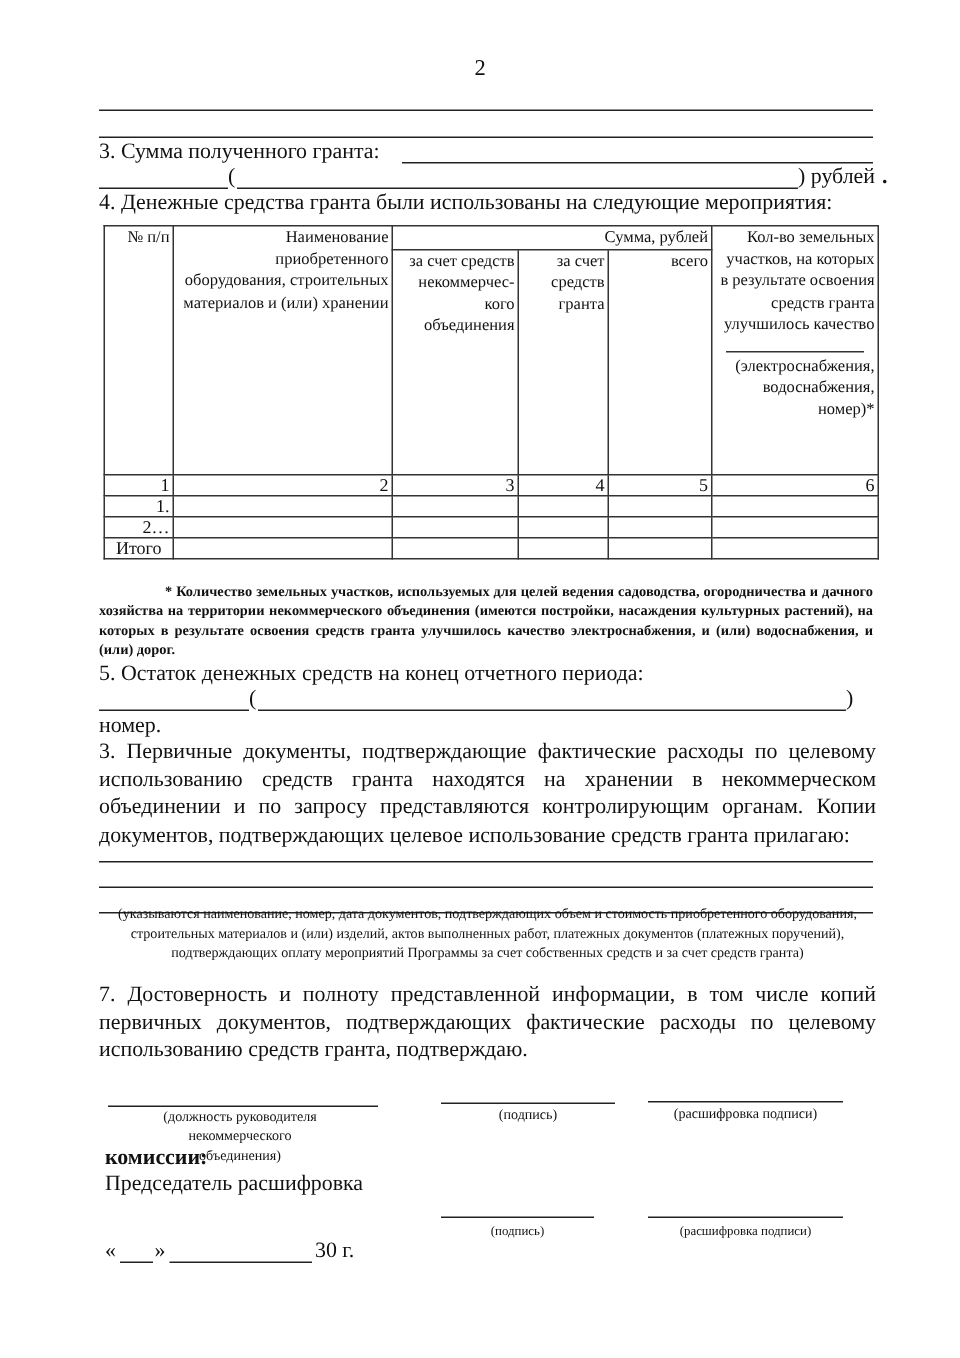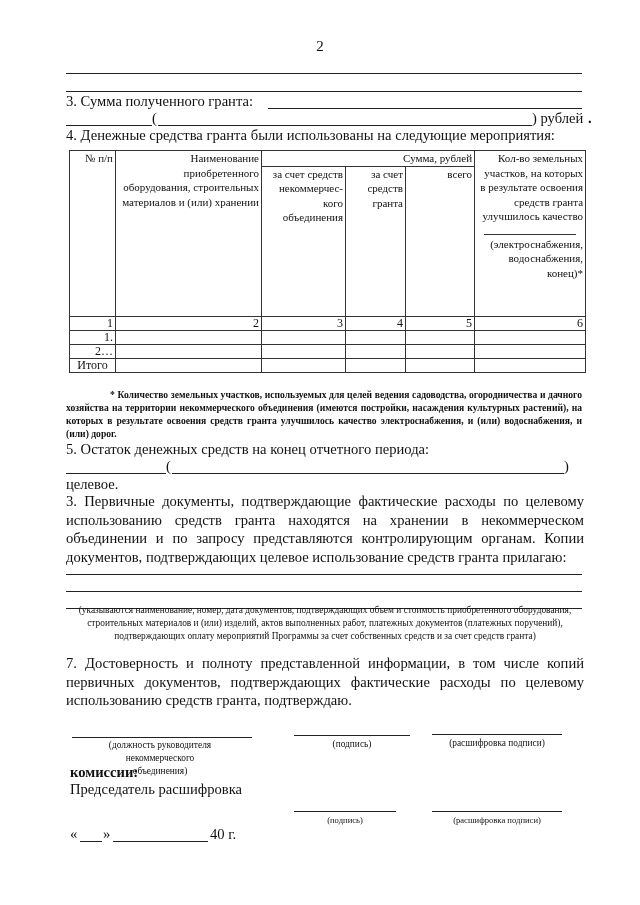--- a/index.html
+++ b/index.html
@@ -47,21 +47,21 @@
       <col style="width:111px">
   </colgroup>
   <tbody>
       <tr>
     <th rowspan="2" style="height:165px;">№ п/п</th>
     <th rowspan="2">Наименование приобретенного оборудования, строительных материалов и (или) хранении</th>
     <th colspan="3" style="height:14px;margin-top:16px;">Сумма, рублей</th>
     <th rowspan="2">
       <span>Кол-во земельных участков, на которых в результате освоения средств гранта улучшилось качество</span>
       <span class="sep"></span>
-      <span>(электроснабжения, водоснабжения, конец)*</span>
+      <span>(электроснабжения, водоснабжения, номер)*</span>
     </th>
   </tr>
   <tr>
     <th>за счет средств некоммерчес-кого объединения</th>
     <th>за счет средств гранта</th>
     <th>всего</th>
   </tr>
   <tr class="numrow">
     <td>1</td>
     <td>2</td>
@@ -97,21 +97,21 @@
 </tbody>
   </table>
 
 <div class="txt small just" style="left:66px; top:388px; width:516px; text-indent:44px; text-align-last:left;">* Количество земельных участков, используемых для целей ведения садоводства, огородничества и дачного хозяйства на территории некоммерческого объединения (имеются постройки, насаждения культурных растений), на которых в результате освоения средств гранта улучшилось качество электроснабжения, и (или) водоснабжения, и (или) дорог.</div>
 
 <div class="txt" style="left:66px; top:441px;">5. Остаток денежных средств на конец отчетного периода:</div>
 <div class="hline" style="left:66px; width:100px; top:473px;"></div>
 <div class="txt" style="left:166px; top:458px;">(</div>
 <div class="hline" style="left:172px; width:392px; top:473px;"></div>
 <div class="txt" style="left:564px; top:458px;">)</div>
-<div class="txt" style="left:66px; top:476px;">целевое.</div>
+<div class="txt" style="left:66px; top:476px;">номер.</div>
 
 <div class="txt just" style="left:66px; top:492px; width:518px; line-height:18.5px; text-align-last:left;">3. Первичные документы, подтверждающие фактические расходы по целевому использованию средств гранта находятся на хранении в некоммерческом объединении и по запросу представляются контролирующим органам. Копии документов, подтверждающих целевое использование средств гранта прилагаю:</div>
 <div class="hline" style="left:66px; width:516px; top:574px;"></div>
 <div class="hline" style="left:66px; width:516px; top:591px;"></div>
 <div class="hline" style="left:66px; width:516px; top:608px;"></div>
 <div class="txt caption" style="left:78px; top:604px; width:494px;">(указываются наименование, номер, дата документов, подтверждающих объем и стоимость приобретенного оборудования, строительных материалов и (или) изделий, актов выполненных работ, платежных документов (платежных поручений), подтверждающих оплату мероприятий Программы за счет собственных средств и за счет средств гранта)</div>
 
 <div class="txt just" style="left:66px; top:654px; width:518px; line-height:18.5px; text-align-last:left;">7. Достоверность и полноту представленной информации, в том числе копий первичных документов, подтверждающих фактические расходы по целевому использованию средств гранта, подтверждаю.</div>
 
 <div class="hline" style="left:72px; width:180px; top:737px;"></div>
@@ -125,13 +125,13 @@
 <div class="txt" style="left:70px; top:764px;font-weight:bold;">комиссии:</div>
 <div class="hline" style="left:294px; width:102px; top:811px;"></div>
 <div class="txt caption" style="left:294px; top:814px; width:102px; font-size:8.6px;">(подпись)</div>
 <div class="hline" style="left:432px; width:130px; top:811px;"></div>
 <div class="txt caption" style="left:432px; top:814px; width:130px; font-size:8.6px;">(расшифровка подписи)</div>
 
 <div class="txt" style="left:70px; top:826px;">«</div>
 <div class="hline" style="left:80px; width:22px; top:841px;"></div>
 <div class="txt" style="left:103px; top:826px;">»</div>
 <div class="hline" style="left:113px; width:95px; top:841px;"></div>
-<div class="txt" style="left:210px; top:826px;">40   г.</div>
+<div class="txt" style="left:210px; top:826px;">30   г.</div>
 
 </body></html>

